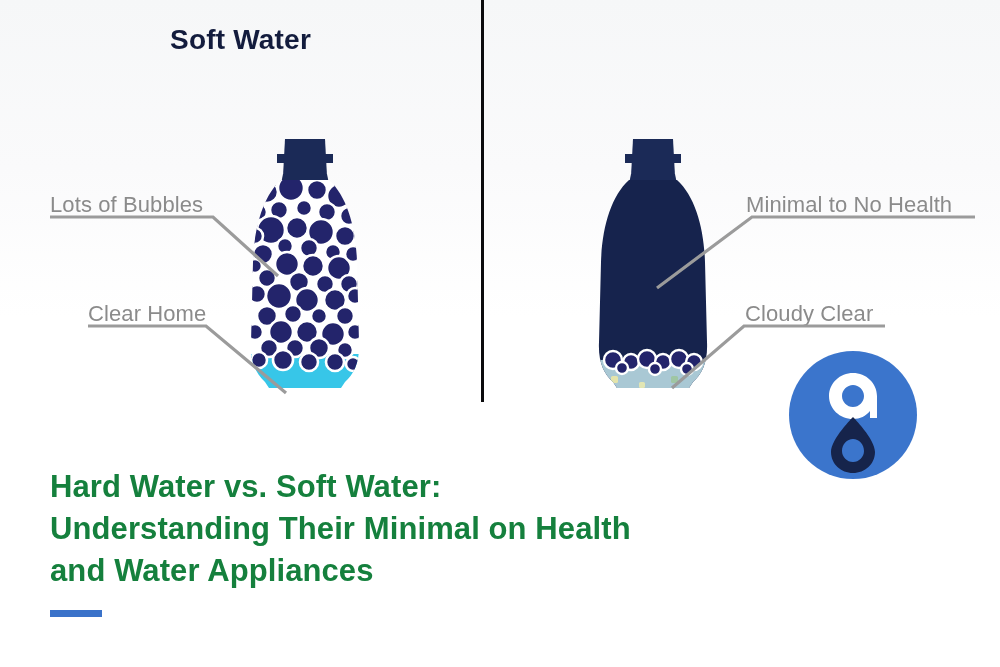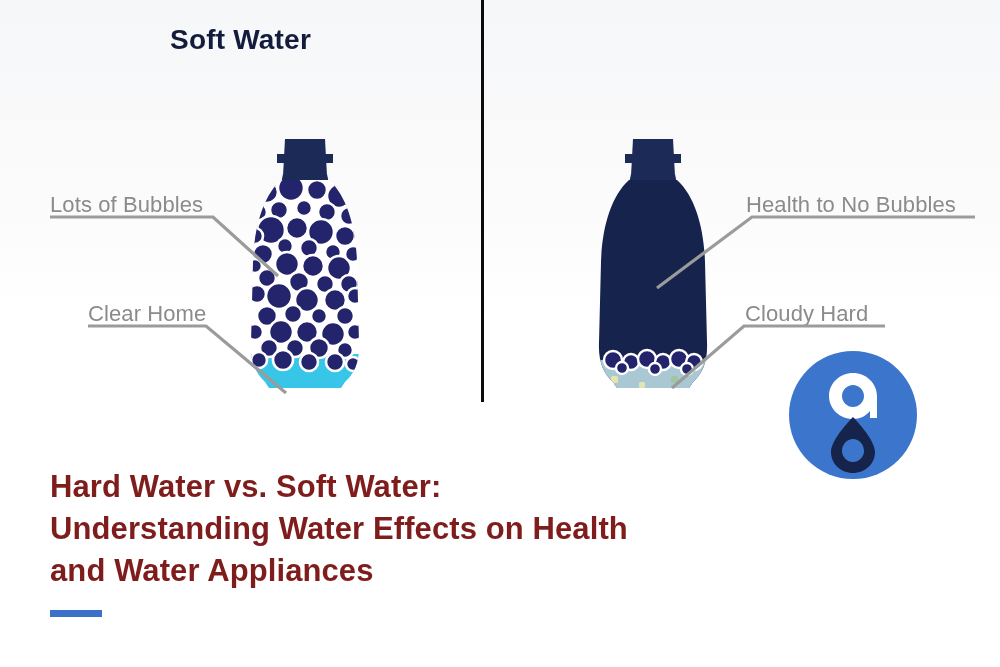--- a/index.html
+++ b/index.html
@@ -76,21 +76,21 @@
     position: absolute;
     left: 50px;
     top: 466px;
     width: 700px;
   }
   #headline {
     margin: 0;
     font-size: 31px;
     line-height: 42px;
     font-weight: bold;
-    color: #7f1d1d;
+    color: #15803d;
     letter-spacing: 0.1px;
   }
   .headline-line { display: block; }
   #accent-bar {
     position: absolute;
     left: 50px;
     top: 610px;
     width: 52px;
     height: 7px;
     background: #3a72c9;
@@ -247,27 +247,27 @@
     <svg class="leader-svg" style="left:50px; top:214px;" width="230" height="70">
       <path d="M0,3 L163,3 L228,62" fill="none" stroke="#9b9b9b" stroke-width="3.2"></path>
     </svg>
 
     <div class="callout-text" id="label-clear-water">Clear Home</div>
 
     <svg class="leader-svg" style="left:88px; top:323px;" width="200" height="72">
       <path d="M0,3 L118,3 L198,70" fill="none" stroke="#9b9b9b" stroke-width="3.2"></path>
     </svg>
 
-    <div class="callout-text" id="label-minimal-bubbles">Health to No Bubbles</div>
+    <div class="callout-text" id="label-minimal-bubbles">Minimal to No Health</div>
 
     <svg class="leader-svg" style="left:657px; top:214px;" width="320" height="80">
       <path d="M318,3 L95,3 L0,74" fill="none" stroke="#9b9b9b" stroke-width="3.2"></path>
     </svg>
 
-    <div class="callout-text" id="label-cloudy-water">Cloudy Hard</div>
+    <div class="callout-text" id="label-cloudy-water">Cloudy Clear</div>
 
     <svg class="leader-svg" style="left:672px; top:323px;" width="215" height="72">
       <path d="M213,3 L72,3 L0,65" fill="none" stroke="#9b9b9b" stroke-width="3.2"></path>
     </svg>
 
     <div id="logo-badge">
       <svg width="128" height="128" viewBox="0 0 128 128">
         <path d="M64,22 C51,22 40,32 40,45 C40,58 51,68 64,68 C71,68 77,65 81,60 L81,67
                  L88,67 L88,45 C88,32 77,22 64,22 Z M64,34 C70,34 75,39 75,45
                  C75,51 70,56 64,56 C58,56 53,51 53,45 C53,39 58,34 64,34 Z" fill="#ffffff"></path>
@@ -276,20 +276,20 @@
                  M64,88 C70,88 75,93 75,100 C75,106 70,111 64,111
                  C58,111 53,106 53,100 C53,93 58,88 64,88 Z" fill="#16244b"></path>
       </svg>
     </div>
 
   </div>
 
   <div id="headline-block">
     <h1 id="headline">
       <span class="headline-line">Hard Water vs. Soft Water:</span>
-      <span class="headline-line">Understanding Water Effects on Health</span>
+      <span class="headline-line">Understanding Their Minimal on Health</span>
       <span class="headline-line">and Water Appliances</span>
     </h1>
   </div>
 
   <div id="accent-bar"></div>
 
 </div>
 
 </body></html>

